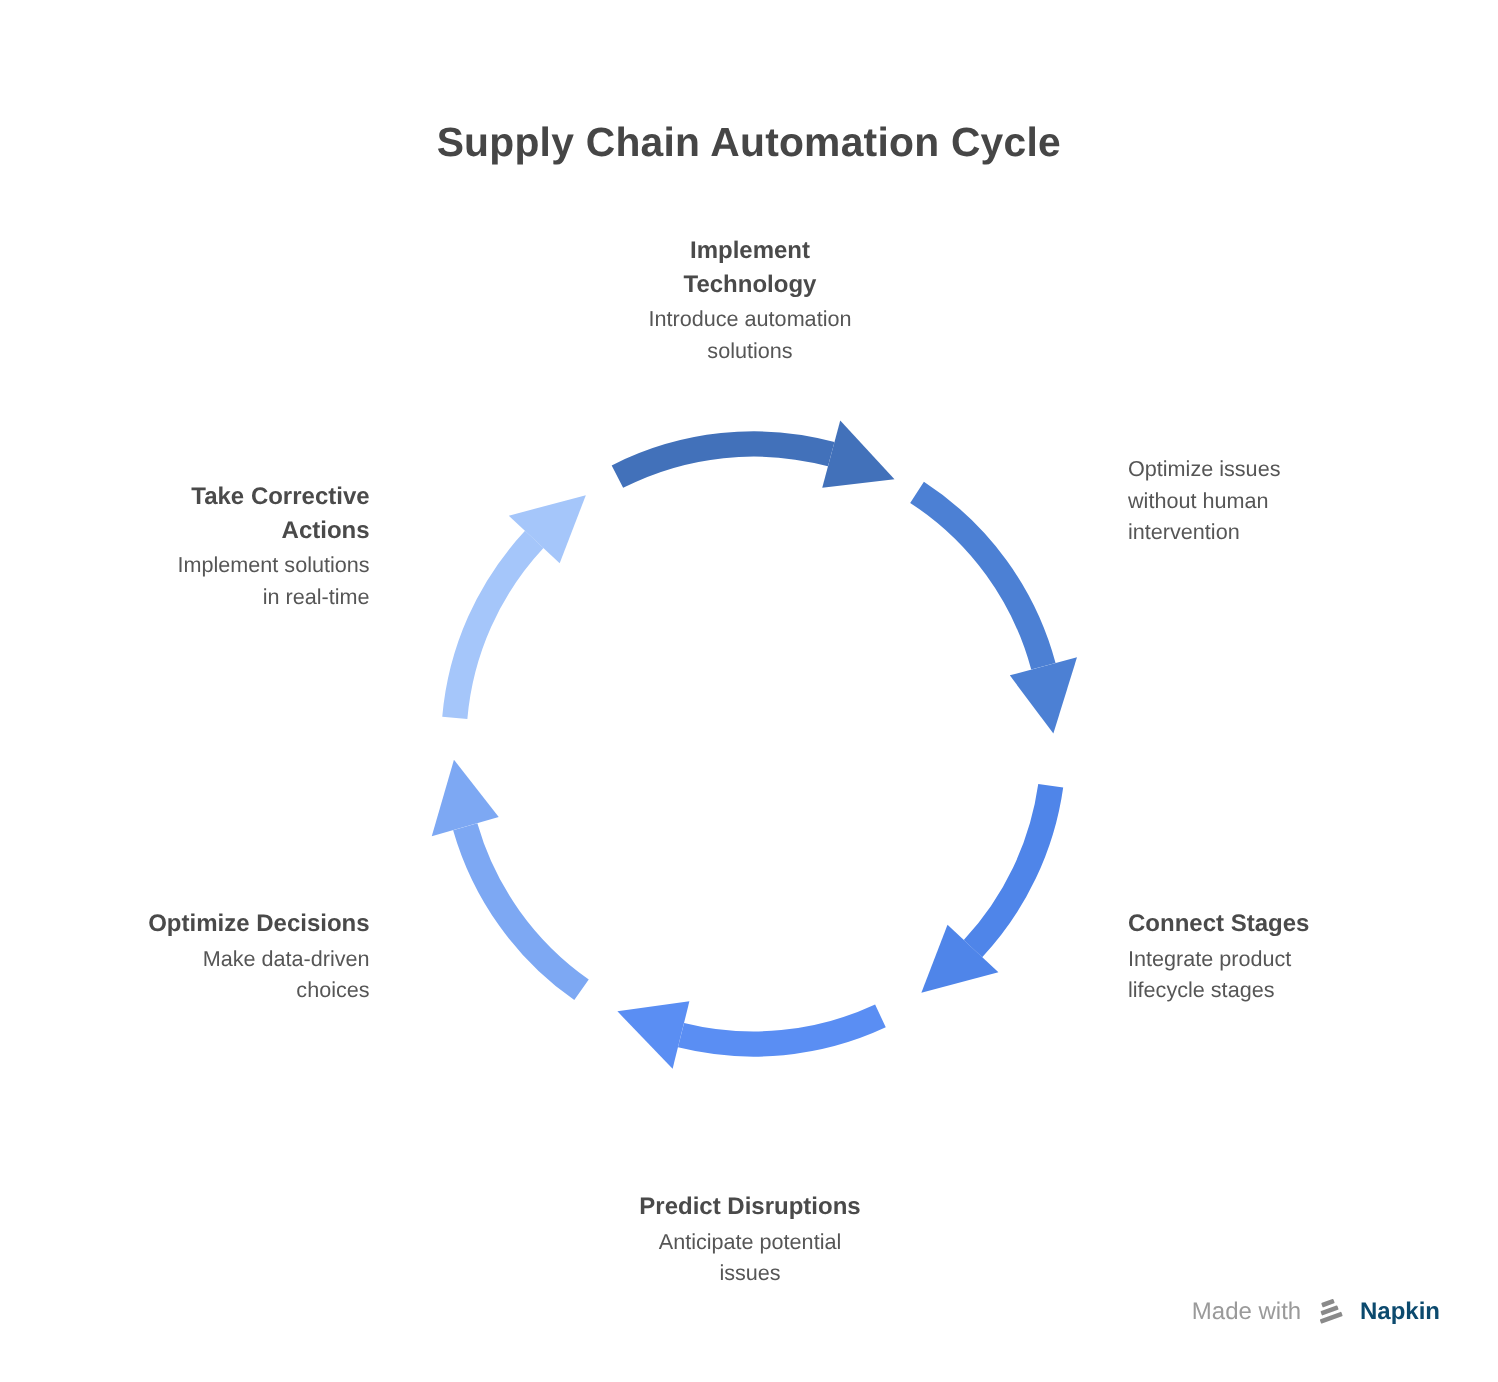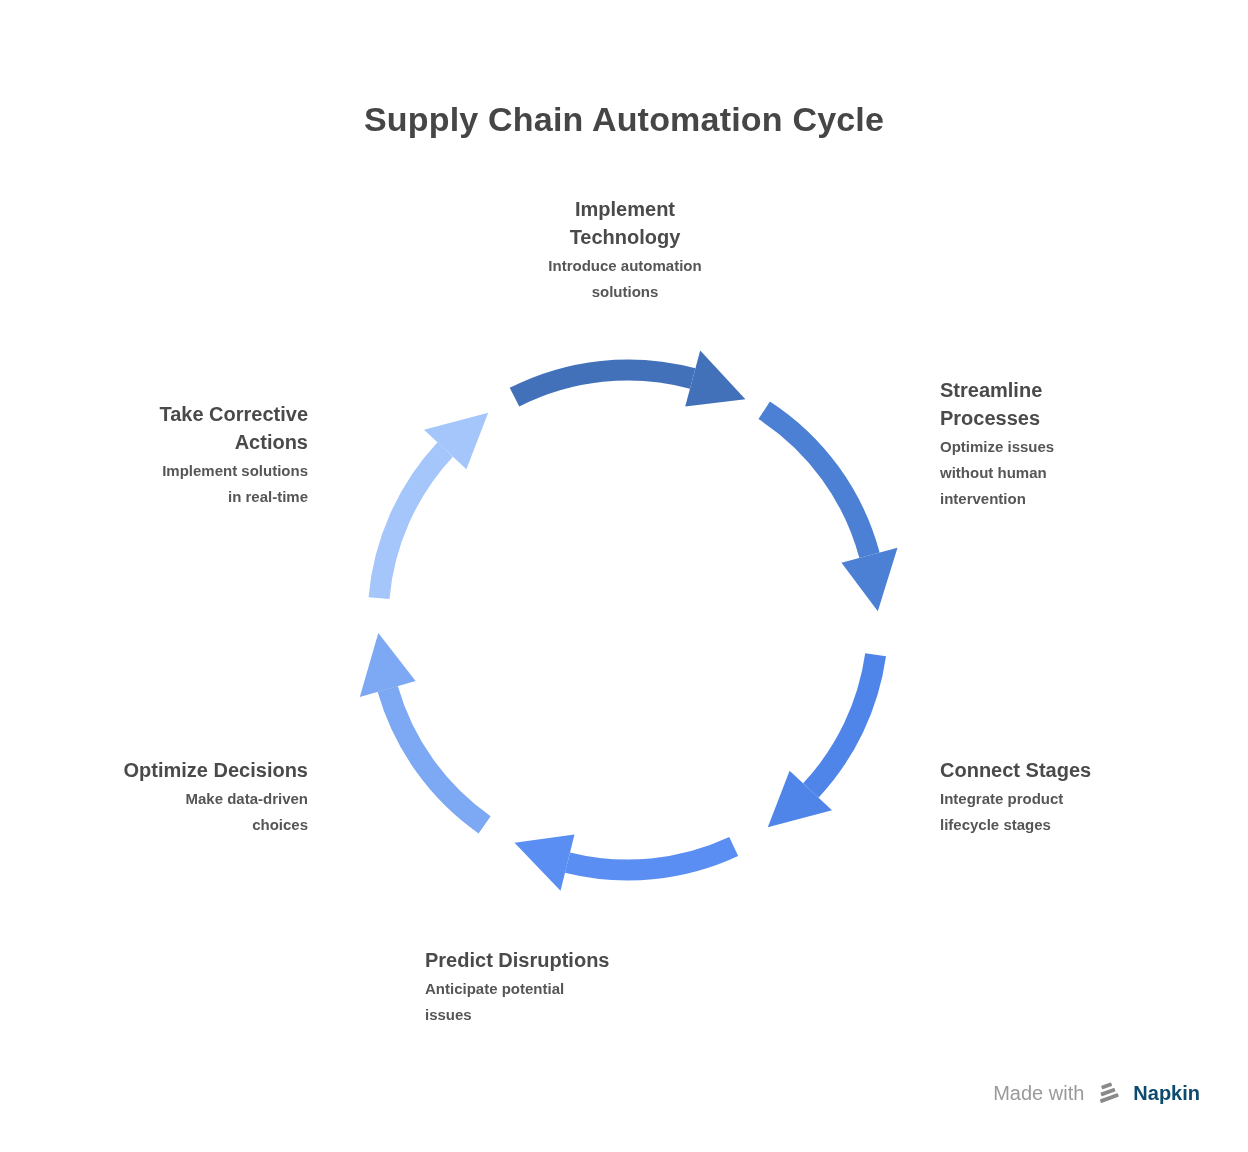--- a/index.html
+++ b/index.html
@@ -21,28 +21,28 @@
   }
 
   .cycle-svg { position: absolute; inset: 0; width: 1248px; height: 1152px; }
 
   .stage { position: absolute; }
   .stage-title {
     font-size: 20px; line-height: 28px; font-weight: 600; color: #4a4a4a;
     white-space: pre-line;
   }
   .stage-desc {
-    font-size: 15px; line-height: 26px; font-weight: 700; color: #565656;
+    font-size: 18px; line-height: 26px; font-weight: 400; color: #565656;
     white-space: pre-line; margin-top: 2px;
   }
 
   .stage-top        { left: 425px; top: 195px; width: 400px; text-align: center; }
   .stage-right-upper{ left: 940px; top: 376px; width: 260px; text-align: left; }
   .stage-right-lower{ left: 940px; top: 756px; width: 280px; text-align: left; }
-  .stage-bottom     { left: 425px; top: 946px; width: 400px; text-align: left; }
+  .stage-bottom     { left: 425px; top: 992px; width: 400px; text-align: center; }
   .stage-left-lower { left: 48px;  top: 756px; width: 260px; text-align: right; }
   .stage-left-upper { left: 48px;  top: 400px; width: 260px; text-align: right; }
 
   .footer {
     position: absolute; right: 48px; top: 1080px;
     display: flex; align-items: center; gap: 11px;
     font-size: 20px;
   }
   .made-with { color: #9a9a9a; font-weight: 400; }
   .brand     { color: #0c4a6e; font-weight: 600; }
@@ -95,22 +95,20 @@
     </svg>
 
   <div class="stage stage-top">
     <div class="stage-title">Implement
 Technology</div>
     <div class="stage-desc">Introduce automation
 solutions</div>
   </div>
 
   <div class="stage stage-right-upper">
-    <div class="stage-title">Streamline
-Processes</div>
     <div class="stage-desc">Optimize issues
 without human
 intervention</div>
   </div>
 
   <div class="stage stage-right-lower">
     <div class="stage-title">Connect Stages</div>
     <div class="stage-desc">Integrate product
 lifecycle stages</div>
   </div>

